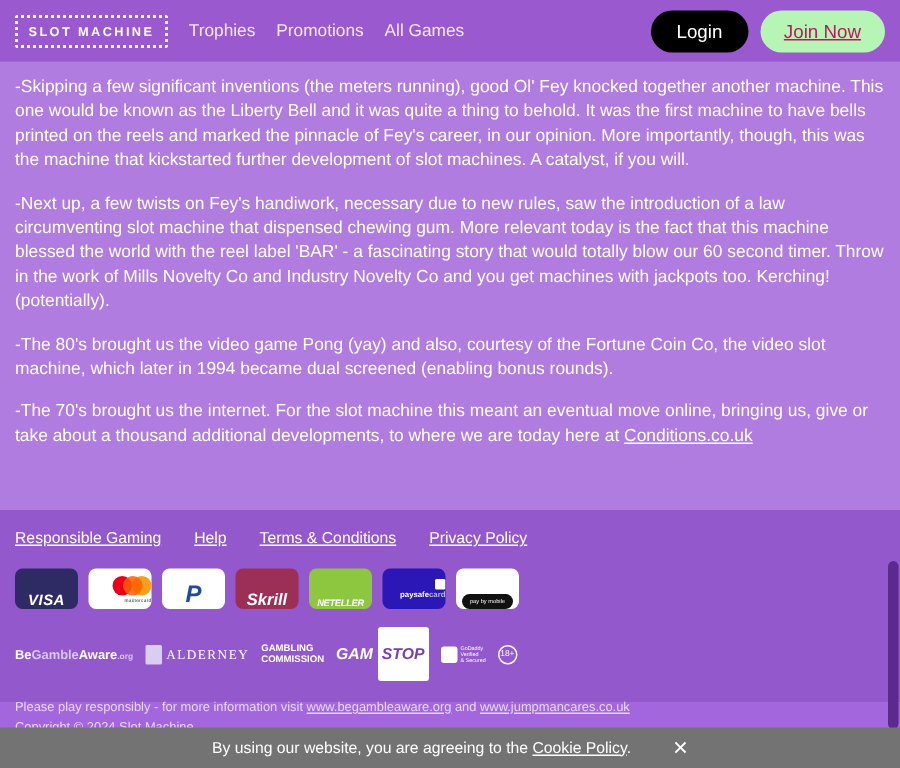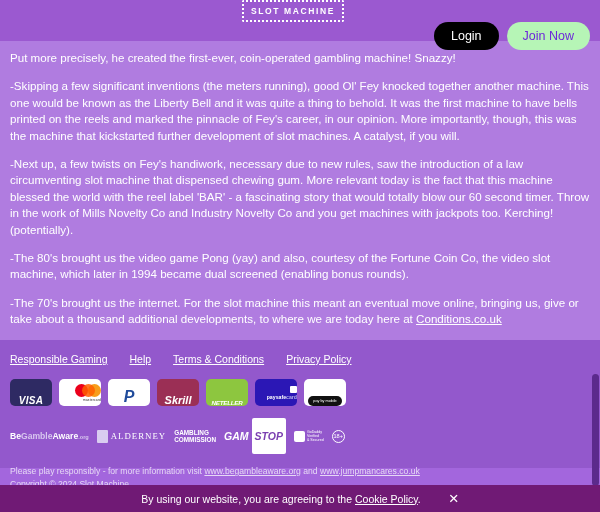--- a/index.html
+++ b/index.html
@@ -9,21 +9,21 @@
     overflow: hidden;
   }
   body { background: #a366dd; position: relative; }
 
   
   #header {
     height: 41px; width: 600px;
     background: #9b59d0;
     display: flex; align-items: center;
     padding: 0 10px;
-    position: relative; z-index: 5; flex-direction: column;
+    position: relative; z-index: 5;
   }
   #logo {
     border: 2px dotted #ffffff;
     border-radius: 2px;
     padding: 4px 7px;
     margin-right: 14px;
     flex: 0 0 auto;
   }
   #logo .logo-text {
     color: #ffffff;
@@ -39,21 +39,21 @@
   }
   #header-actions {
     margin-left: auto; display: flex; align-items: center; gap: 8px;
   }
   .btn {
     border: none; border-radius: 999px;
     font-size: 12.5px; cursor: pointer;
     font-family: inherit; white-space: nowrap;
   }
   #login-btn { background: #000000; color: #ffffff; padding: 7px 17px; }
-  #join-btn  { background: #b6f5b6; color: #6d28d9; padding: 7px 16px; }
+  #join-btn  { background: #b6f5b6; color: #be185d; padding: 7px 16px; text-decoration: underline; }
 
   
   #content {
     background: #b07ce0;
     padding: 9px 10px 0 10px;
     height: 299px;
     overflow: hidden;
   }
   #content p {
     color: #ffffff;
@@ -128,21 +128,21 @@
   .age18 { width:13px; height:13px; border:1px solid #ffffff; border-radius:50%;
            color:#ffffff; font-size:5.6px; display:flex; align-items:center; justify-content:center; }
 
   #disclaimer { color:#e6d8f5; font-size:8.6px; line-height:12px; }
   #disclaimer a { color:#e6d8f5; text-decoration:underline; }
   #copyright { color:#e6d8f5; font-size:8.6px; margin-top:2px; }
 
   
   #cookie-bar {
     position:absolute; left:0; bottom:0; width:600px; height:27px;
-    background:#701a75;
+    background:#737373;
     display:flex; align-items:center; justify-content:center; gap:28px;
     z-index:20;
   }
   #cookie-text { color:#ffffff; font-size:10.5px; }
   #cookie-text a { color:#ffffff; text-decoration:underline; }
   #cookie-close {
     color:#ffffff; font-size:17px; line-height:1; cursor:pointer;
     background:none; border:none; font-family:inherit;
   }
 
@@ -154,29 +154,33 @@
 </style>
 </head>
 <body>
 
 <div id="header">
 
   <div id="logo">
     <div class="logo-text">SLOT MACHINE</div>
   </div>
 
+  <nav id="nav">
+    <a class="nav-link" href="#">Trophies</a>
+    <a class="nav-link" href="#">Promotions</a>
+    <a class="nav-link" href="#">All Games</a>
+  </nav>
 
   <div id="header-actions">
     <button class="btn" id="login-btn">Login</button>
     <button class="btn" id="join-btn">Join Now</button>
   </div>
 </div>
 
 <main id="content">
-  <p>Put more precisely, he created the first-ever, coin-operated gambling machine! Snazzy!</p>
   <p>-Skipping a few significant inventions (the meters running), good Ol' Fey knocked together another machine. This one would be known as the Liberty Bell and it was quite a thing to behold. It was the first machine to have bells printed on the reels and marked the pinnacle of Fey's career, in our opinion. More importantly, though, this was the machine that kickstarted further development of slot machines. A catalyst, if you will.</p>
   <p>-Next up, a few twists on Fey's handiwork, necessary due to new rules, saw the introduction of a law circumventing slot machine that dispensed chewing gum. More relevant today is the fact that this machine blessed the world with the reel label 'BAR' - a fascinating story that would totally blow our 60 second timer. Throw in the work of Mills Novelty Co and Industry Novelty Co and you get machines with jackpots too. Kerching! (potentially).</p>
   <p>-The 80's brought us the video game Pong (yay) and also, courtesy of the Fortune Coin Co, the video slot machine, which later in 1994 became dual screened (enabling bonus rounds).</p>
   <p><span>-The 70's brought us the internet. For the slot machine this meant an eventual move online, bringing us, give or take about a thousand additional developments, to where we are today here at </span><a href="#">Conditions.co.uk</a></p>
   <p></p>
 </main>
 
 <footer id="footer">
 
   <div id="footer-links">

